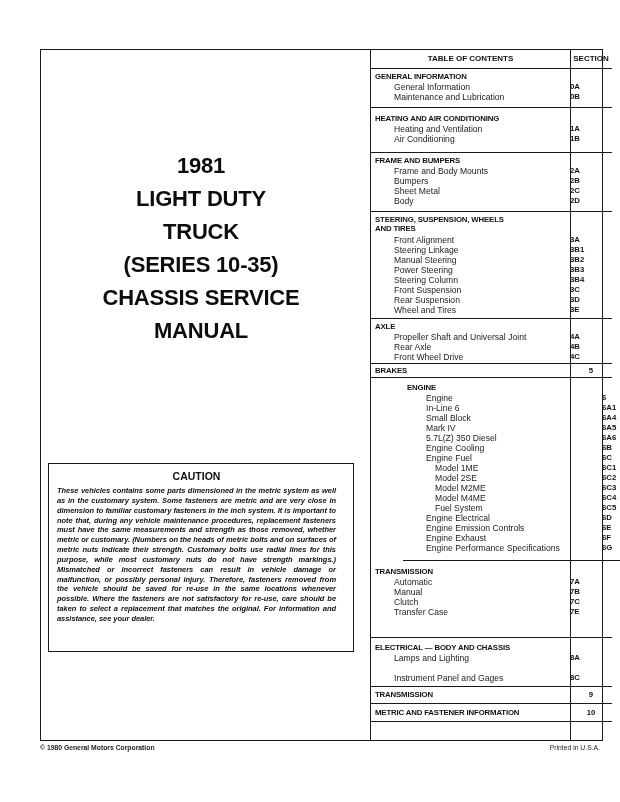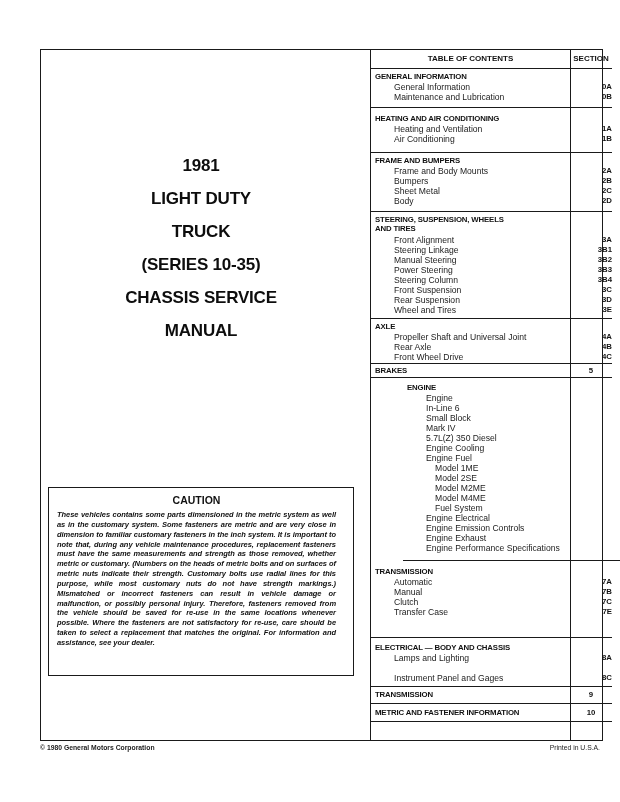--- a/index.html
+++ b/index.html
@@ -31,36 +31,35 @@
       width: 322px;
       height: 692px;
     }
     .title-block {
       position: absolute;
       left: 0;
       top: 100px;
       width: 322px;
       text-align: center;
       font-weight: bold;
-      font-size: 17px;
+      font-size: 22px;
       line-height: 33px;
       letter-spacing: -0.2px;
       color: #0d0d0d;
     }
     .title-line { display: block; white-space: nowrap; }
     .caution-box {
       position: absolute;
       left: 8px;
       top: 414px;
       width: 306px;
       height: 189px;
       border: 1.2px solid #1a1a1a;
       box-sizing: border-box;
       padding: 5px 17px 0 8px;
-      margin-top: 24px;
     }
     .caution-title {
       text-align: center;
       font-weight: bold;
       font-size: 10.5px;
       line-height: 14px;
       margin-bottom: 3px;
     }
     .caution-text {
       font-weight: bold;
@@ -140,21 +139,21 @@
       position: absolute;
       left: 23px;
       white-space: nowrap;
       color: #222;
     }
     .toc-row.lvl2 .r-label { left: 32px; }
     .toc-row .r-code {
       position: absolute;
       left: 199px;
       width: 42px;
-      text-align: right;
+      text-align: left;
       font-weight: bold;
       font-size: 7.8px;
     }
     .single-code {
       position: absolute;
       left: 199px;
       width: 42px;
       text-align: center;
       font-weight: bold;
       font-size: 7.8px;

